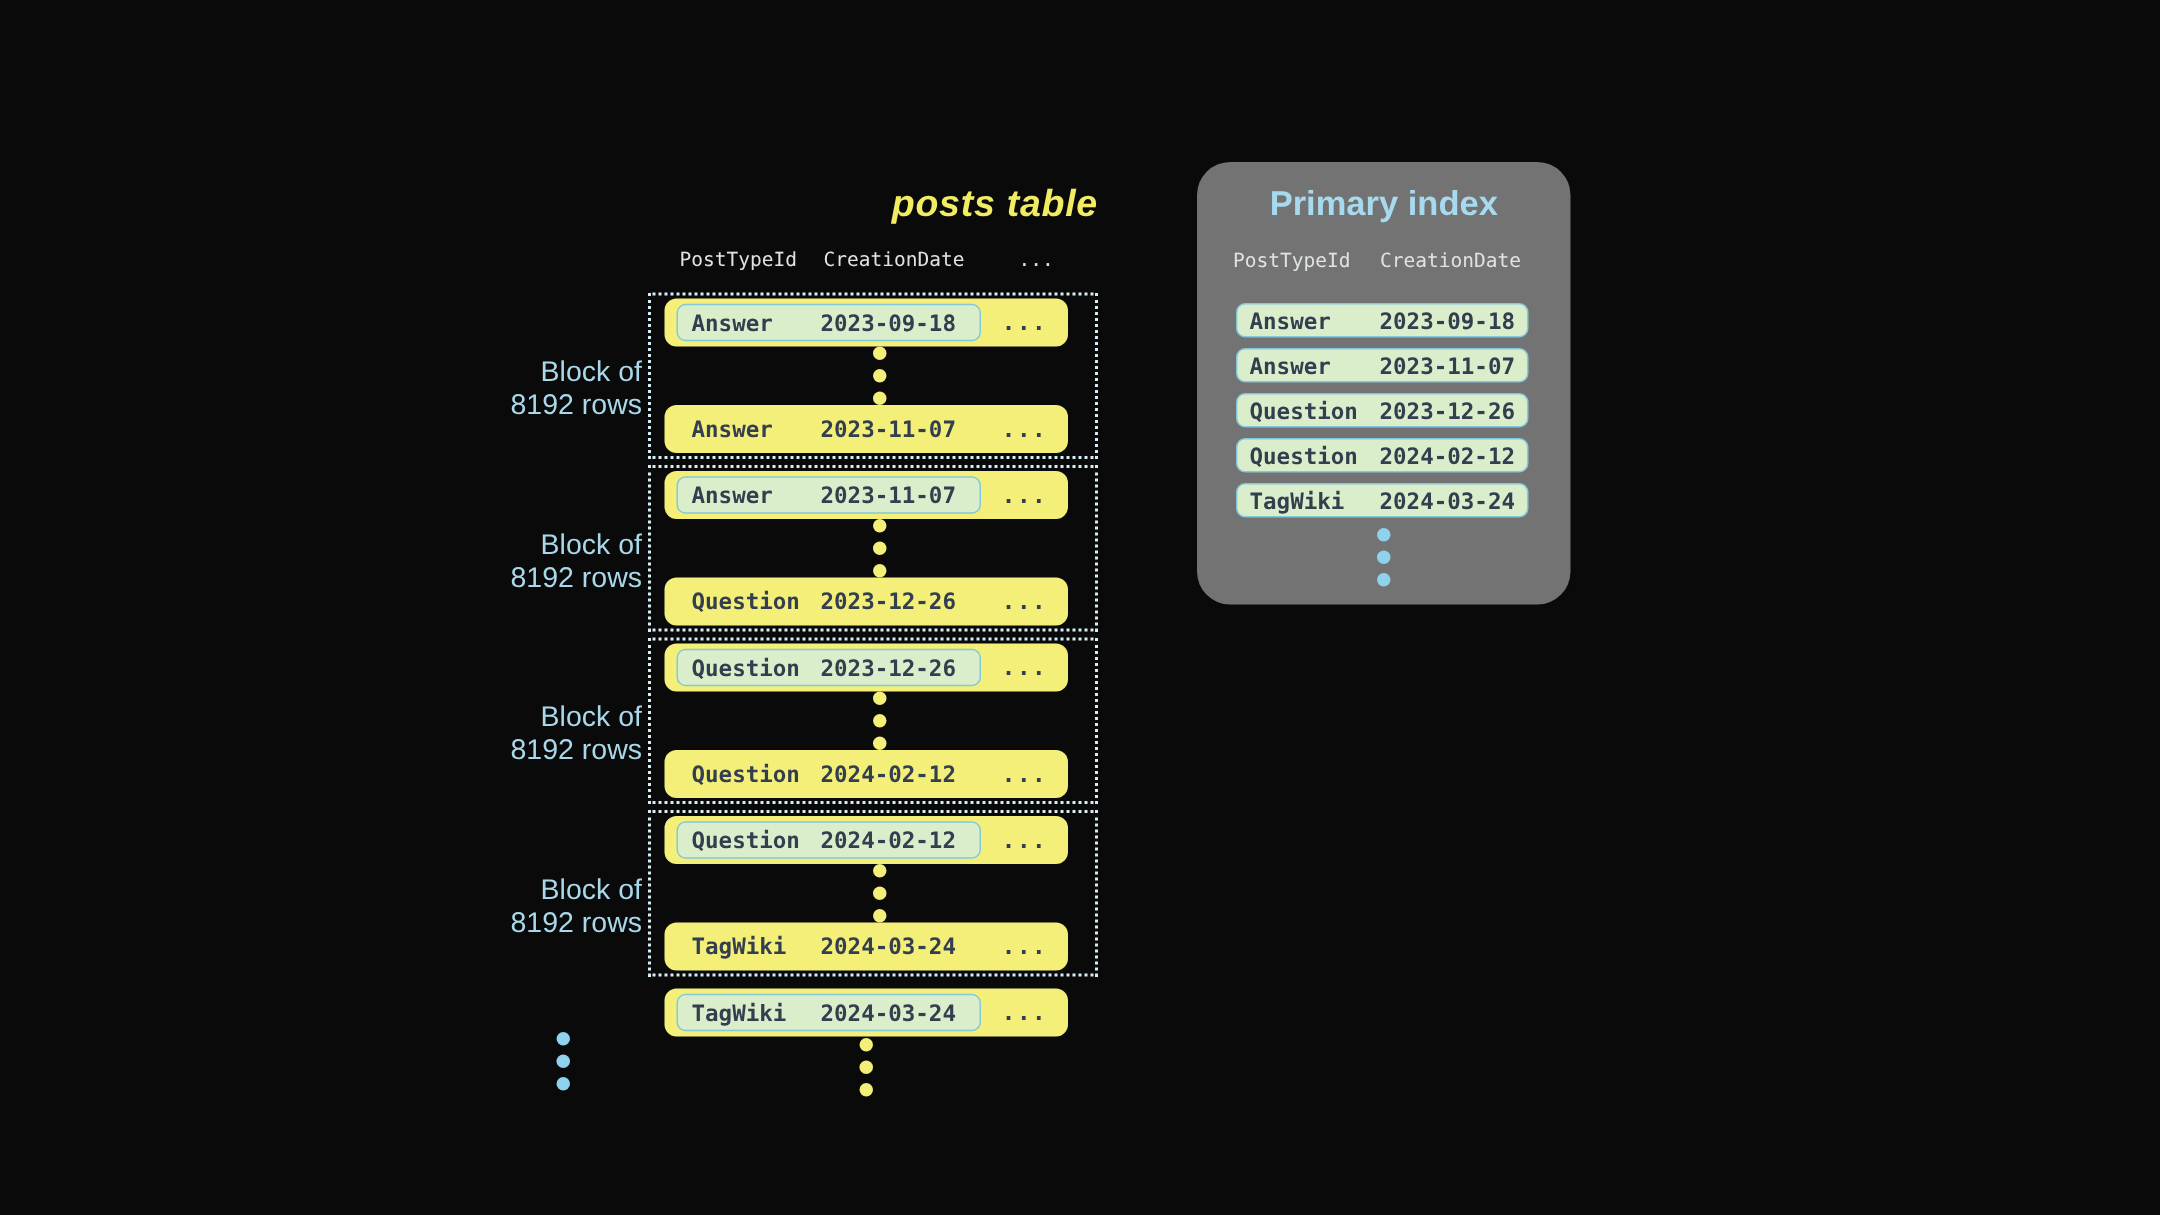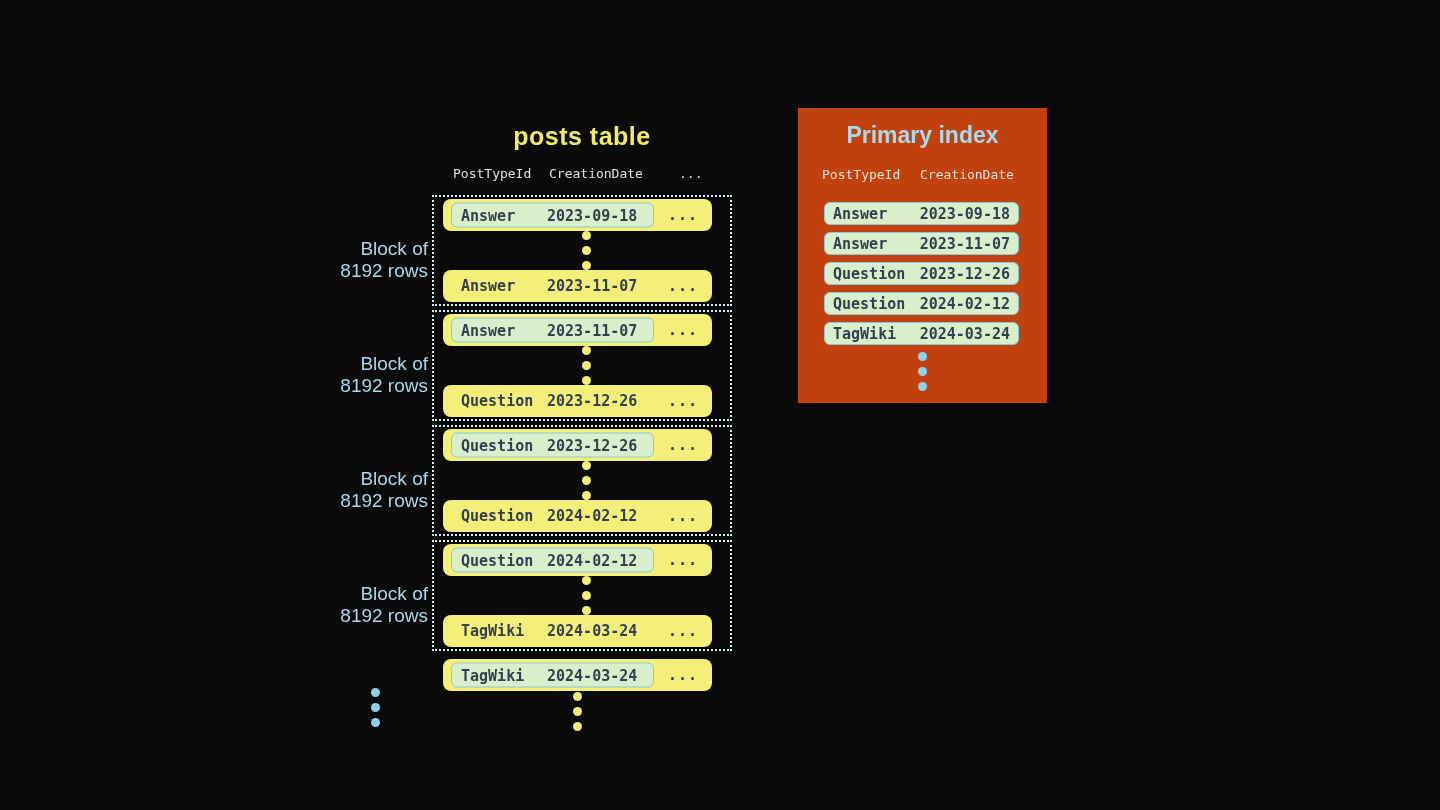--- a/index.html
+++ b/index.html
@@ -1,21 +1,21 @@
 <!DOCTYPE html>
 <html><head>
 <meta charset="utf-8">
 <style>
   html,body{margin:0;padding:0;background:#0a0a0a;}
   .stage{position:relative;width:1440px;height:810px;background:#0a0a0a;overflow:hidden;
          font-family:"Liberation Sans",sans-serif;}
 
   
-  .pt-title{position:absolute;left:432px;top:122px;width:300px;margin:0;text-align:center;
-            font-size:25px;font-weight:600;color:#f1ec64;letter-spacing:.5px;}
+  .pt-title{position:absolute;left:432px;top:122px;width:300px;margin:0;text-align:right;
+            font-size:25px;font-weight:600;color:#f1ec64;letter-spacing:.5px;font-style:italic;}
   .pt-header{position:absolute;left:432px;top:166px;width:300px;height:18px;
              font-family:"DejaVu Sans Mono",monospace;font-size:13px;color:#dfe3e2;}
   .pt-header .h-type{position:absolute;left:21px;}
   .pt-header .h-date{position:absolute;left:117px;}
   .pt-header .h-more{position:absolute;left:247px;}
 
   .block{position:absolute;left:432px;width:300px;height:111px;box-sizing:border-box;
          border:2px dotted #d7edf5;display:flex;flex-direction:column;
          justify-content:space-between;align-items:flex-start;padding:2px 0;}
   .b1{top:195px}.b2{top:310px}.b3{top:425px}.b4{top:540px}
@@ -39,21 +39,21 @@
   .partial-row{position:absolute;left:443px;top:659px;margin-left:0;}
   .bottom-ydots{position:absolute;left:443px;top:692px;width:269px;}
   .left-bdots{position:absolute;left:331px;top:688px;width:88px;}
 
   .blabel{position:absolute;left:316px;width:112px;text-align:right;
           font-size:19px;font-weight:500;color:#a9d8ea;line-height:21.5px;}
   .bl1{top:238px}.bl2{top:353px}.bl3{top:468px}.bl4{top:583px}
 
   
   .panel{position:absolute;left:798px;top:108px;width:249px;height:295px;
-         background:#c2410c;border-radius:0;}
+         background:#737373;border-radius:22px;}
   .panel-title{margin:0;position:absolute;top:14px;left:0;width:100%;text-align:center;
                font-size:23px;font-weight:600;color:#a7daee;}
   .panel-header{position:absolute;top:59px;left:0;width:100%;height:18px;
                 font-family:"DejaVu Sans Mono",monospace;font-size:13px;color:#dfe3e2;}
   .panel-header .h-type{position:absolute;left:24px;}
   .panel-header .h-date{position:absolute;left:122px;}
   .idx-rows{position:absolute;top:94px;left:26px;}
   .idx-row{width:195px;height:23px;box-sizing:border-box;margin-bottom:7px;
            background:#dbeecb;border:1.5px solid #84c8dc;border-radius:6px;
            display:flex;align-items:center;justify-content:space-between;padding:0 8px;

